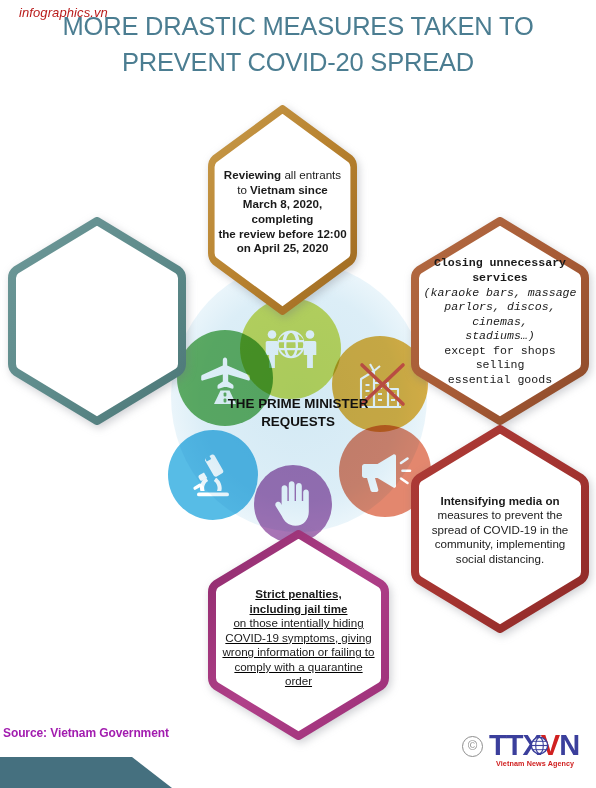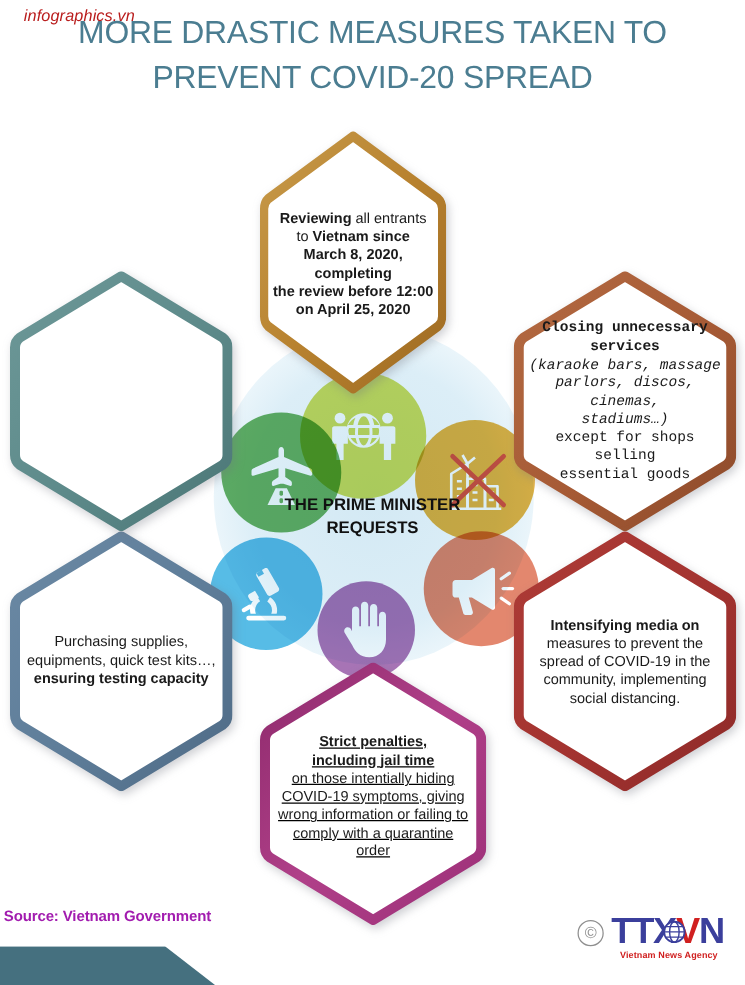--- a/index.html
+++ b/index.html
@@ -312,33 +312,20 @@
           <stop offset="0%" stop-color="#8e2a6c"></stop>
           <stop offset="50%" stop-color="#b04089"></stop>
           <stop offset="100%" stop-color="#9c2f78"></stop>
         </linearGradient>
       </defs>
       <path d="M90.5 4 L173 54 Q177 57 177 62 L177 148 Q177 153 173 156 L90.5 206 L8 156 Q4 153 4 148 L4 62 Q4 57 8 54 Z" fill="#ffffff" stroke="url(#g3)" stroke-width="8" stroke-linejoin="round"></path>
     </svg>
     <div class="hex-text" style="padding-top:6px;"><b>Strict penalties,</b><br><b>including jail time</b><br>on those intentially hiding<br>COVID-19 symptoms, giving<br>wrong information or failing to<br>comply with a quarantine<br>order</div>
   </div>
 
-  <div class="hex" style="left:8px; top:425px; width:178px; height:208px;">
-    <svg class="hex-svg" viewBox="0 0 178 208" preserveAspectRatio="none">
-      <defs>
-        <linearGradient id="g4" x1="0" y1="0" x2="1" y2="1">
-          <stop offset="0%" stop-color="#6b89a4"></stop>
-          <stop offset="55%" stop-color="#5e7d99"></stop>
-          <stop offset="100%" stop-color="#4e6a85"></stop>
-        </linearGradient>
-      </defs>
-      <path d="M89 4 L170 53 Q174 56 174 61 L174 147 Q174 152 170 155 L89 204 L8 155 Q4 152 4 147 L4 61 Q4 56 8 53 Z" fill="#ffffff" stroke="url(#g4)" stroke-width="8" stroke-linejoin="round"></path>
-    </svg>
-    <div class="hex-text">Purchasing supplies,<br>equipments, quick test kits…,<br><b>ensuring testing capacity</b></div>
-  </div>
 
   <div class="hex" style="left:8px; top:217px; width:178px; height:208px;">
     <svg class="hex-svg" viewBox="0 0 178 208" preserveAspectRatio="none">
       <defs>
         <linearGradient id="g5" x1="0" y1="0" x2="1" y2="1">
           <stop offset="0%" stop-color="#6d9898"></stop>
           <stop offset="55%" stop-color="#5d8a8a"></stop>
           <stop offset="100%" stop-color="#4b7676"></stop>
         </linearGradient>
       </defs>

